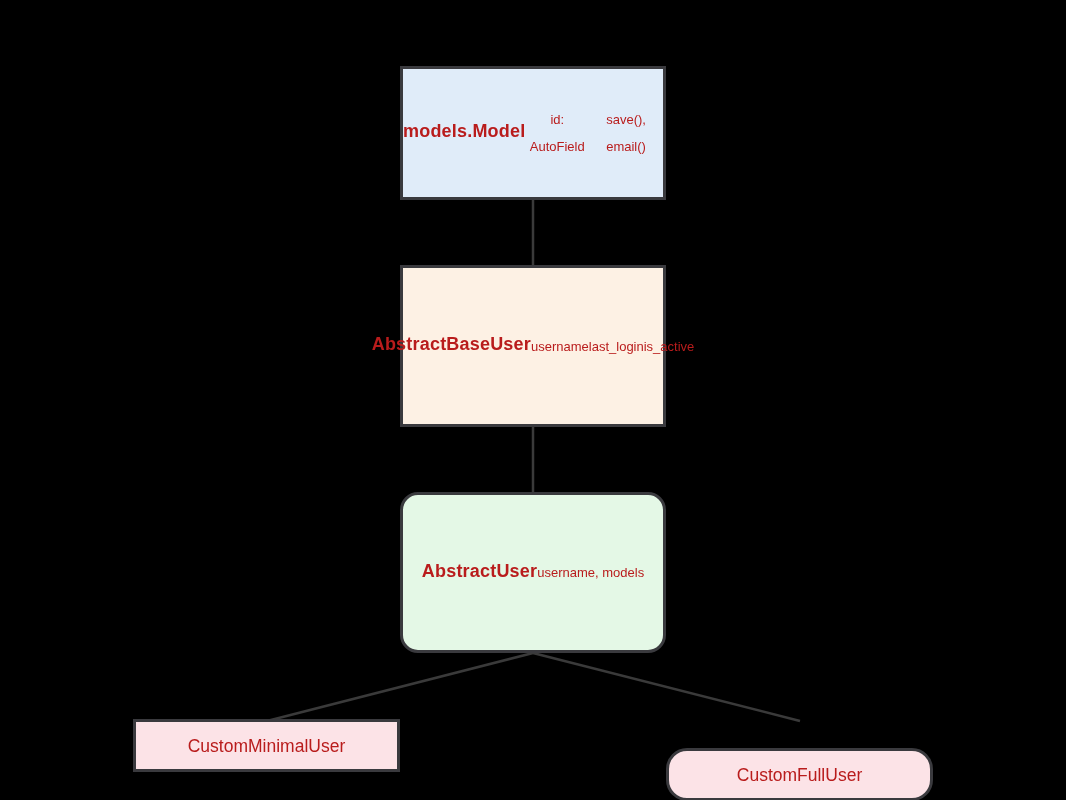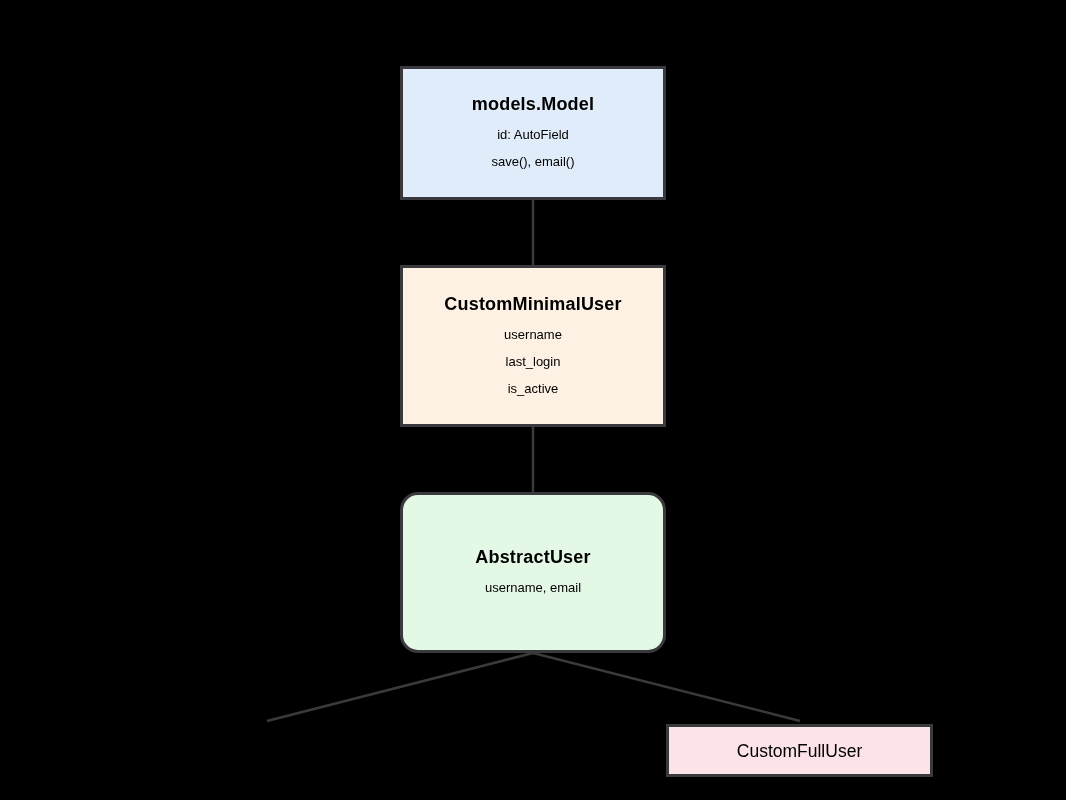--- a/index.html
+++ b/index.html
@@ -20,25 +20,24 @@
     left: 0;
     top: 0;
     width: 1066px;
     height: 800px;
   }
   .node {
     position: absolute;
     box-sizing: border-box;
     border: 3px solid #3a3a3e;
     display: flex;
-    flex-direction: column;
     align-items: center;
     justify-content: center;
     text-align: center;
-    color: #000000;
+    color: #b91c1c;
   }
   .node-title {
     font-size: 18px;
     font-weight: bold;
     line-height: 26px;
     margin-bottom: 4px;
     letter-spacing: 0.2px;
   }
   .node-line {
     font-size: 13px;
@@ -46,50 +45,53 @@
   }
   .leaf-label {
     font-size: 17.5px;
     line-height: 20px;
   }
   
   .node-models-model      { left: 400px; top:  66px; width: 266px; height: 134px; }
   .node-abstract-base-user{ left: 400px; top: 265px; width: 266px; height: 162px; }
   .node-abstract-user     { left: 400px; top: 492px; width: 266px; height: 161px; }
   .node-custom-minimal    { left: 133px; top: 719px; width: 267px; height:  53px; }
-  .node-custom-full       { left: 666px; top: 724px; width: 267px; height:  53px; }
+  .node-custom-full       { left: 666px; top: 748px; width: 267px; height:  53px; border-radius: 21px; }
 </style>
 </head>
 <body>
 
 <div class="canvas">
 
   <svg class="connectors" viewBox="0 0 1066 800" xmlns="http://www.w3.org/2000/svg">
     <line x1="533" y1="200" x2="533" y2="265" stroke="#3a3a3a" stroke-width="2.5"></line>
     <line x1="533" y1="427" x2="533" y2="492" stroke="#3a3a3a" stroke-width="2.5"></line>
     <line x1="533" y1="653" x2="267" y2="721" stroke="#3a3a3a" stroke-width="2.5"></line>
     <line x1="533" y1="653" x2="800" y2="721" stroke="#3a3a3a" stroke-width="2.5"></line>
   </svg>
 
   <div class="node node-models-model" style="background-color: rgb(224, 236, 249);">
     <div class="node-title">models.Model</div>
     <div class="node-line">id: AutoField</div>
     <div class="node-line">save(), email()</div>
   </div>
 
   <div class="node node-abstract-base-user" style="background-color: rgb(253, 241, 228);">
-    <div class="node-title">CustomMinimalUser</div>
+    <div class="node-title">AbstractBaseUser</div>
     <div class="node-line">username</div>
     <div class="node-line">last_login</div>
     <div class="node-line">is_active</div>
   </div>
 
   <div class="node node-abstract-user" style="background-color: rgb(228, 248, 230); border-radius: 18px;">
     <div class="node-title">AbstractUser</div>
-    <div class="node-line">username, email</div>
+    <div class="node-line">username, models</div>
   </div>
 
+  <div class="node node-custom-minimal" style="background-color: rgb(252, 227, 231);">
+    <div class="leaf-label">CustomMinimalUser</div>
+  </div>
 
   <div class="node node-custom-full" style="background-color: rgb(252, 227, 231);">
     <div class="leaf-label">CustomFullUser</div>
   </div>
 
 </div>
 
 </body></html>

